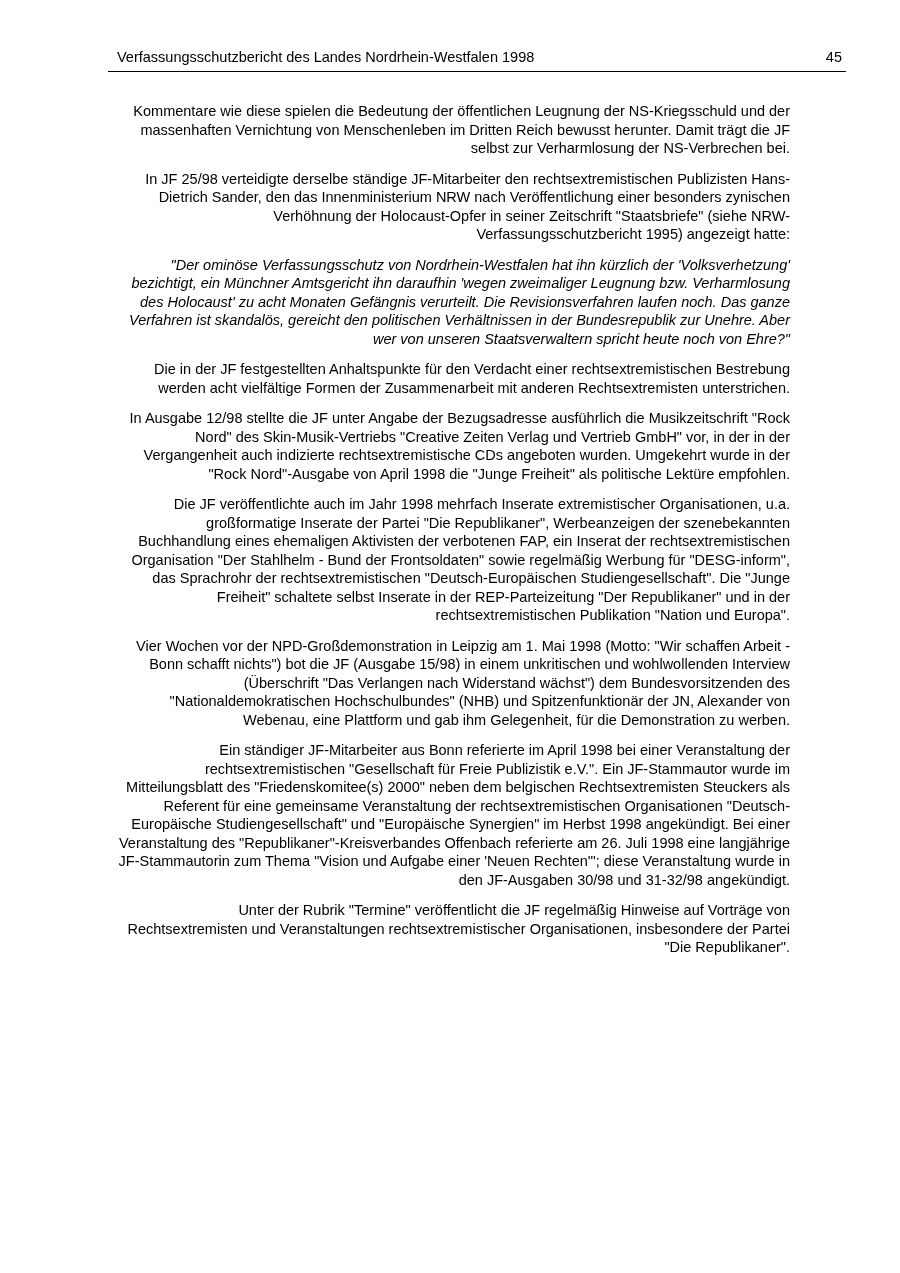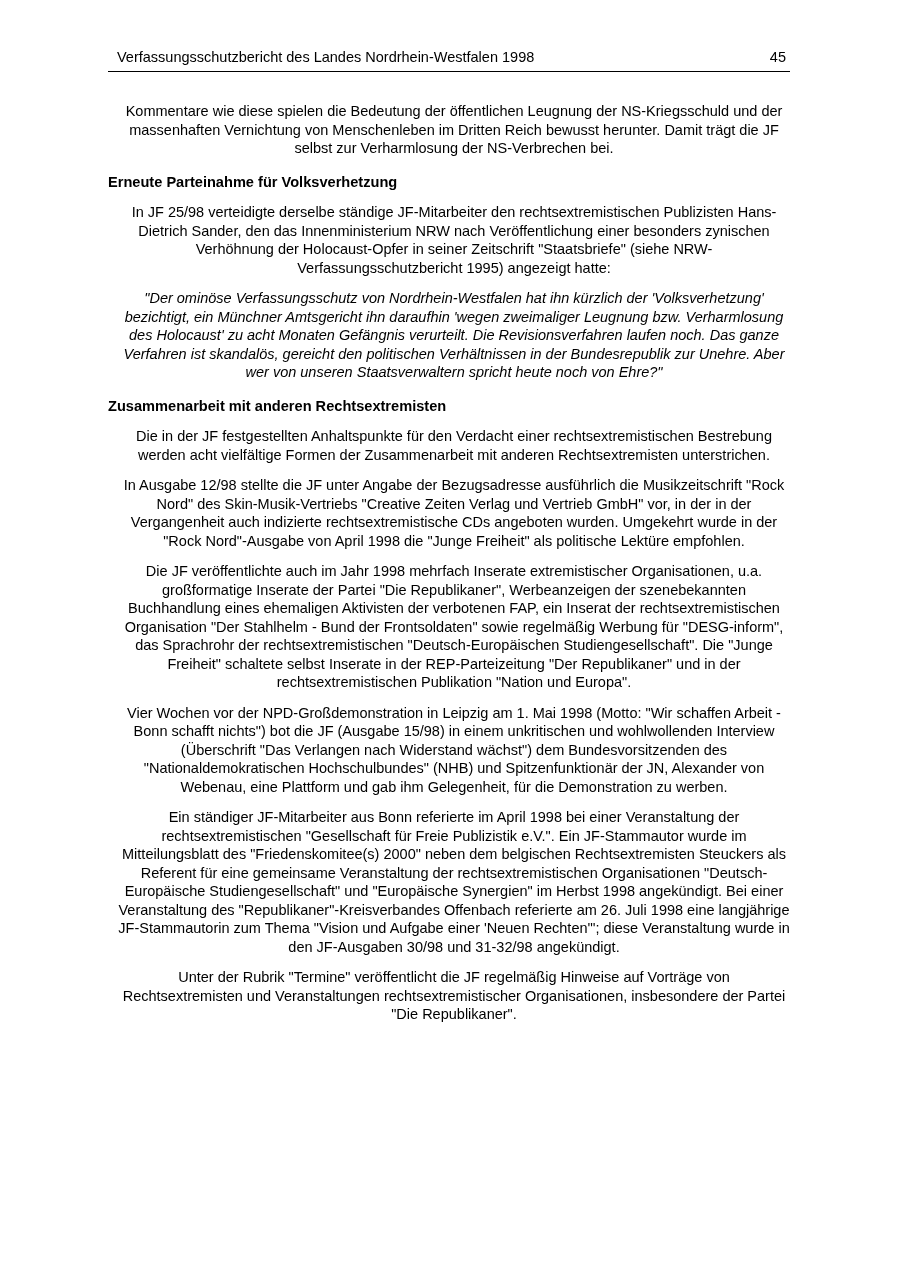--- a/index.html
+++ b/index.html
@@ -11,21 +11,21 @@
     position: relative;
     width: 900px;
     height: 1273px;
     background: #ffffff;
     box-sizing: border-box;
     font-family: "Liberation Sans", sans-serif;
     color: #000000;
     overflow: hidden;
   }
   .page-header {
-    margin: 48px 110px 0 108px;
+    margin: 48px 54px 0 108px;
     display: flex;
     justify-content: space-between;
     align-items: flex-end;
     border-bottom: 1.5px solid #000000;
     padding: 0 4px 5px 9px;
     font-size: 14.5px;
     line-height: 18px;
   }
   .header-title {
     white-space: nowrap;
@@ -40,47 +40,45 @@
   .heading {
     font-size: 14.6px;
     font-weight: bold;
     line-height: 18.5px;
     margin: 15px 0 6px 0;
   }
   .para {
     font-size: 14.5px;
     line-height: 18.5px;
     margin: 12px 2px 12px 10px;
-    text-align: center;
+    text-align: right;
   }
   .quote {
     font-style: italic;
   }
 </style>
 </head>
 <body>
 
 <div class="page">
 
   <div class="page-header">
     <span class="header-title">Verfassungsschutzbericht des Landes Nordrhein-Westfalen 1998</span>
     <span class="header-page-number">45</span>
   </div>
 
   <div class="page-content">
 
     <p class="para">Kommentare wie diese spielen die Bedeutung der öffentlichen Leugnung der NS-Kriegsschuld und der massenhaften Vernichtung von Menschenleben im Dritten Reich bewusst herunter. Damit trägt die JF selbst zur Verharmlosung der NS-Verbrechen bei.</p>
 
-    <h2 class="heading">Erneute Parteinahme für Volksverhetzung</h2>
 
     <p class="para">In JF 25/98 verteidigte derselbe ständige JF-Mitarbeiter den rechtsextremistischen Publizisten Hans-Dietrich Sander, den das Innenministerium NRW nach Veröffentlichung einer besonders zynischen Verhöhnung der Holocaust-Opfer in seiner Zeitschrift "Staatsbriefe" (siehe NRW-Verfassungsschutzbericht 1995) angezeigt hatte:</p>
 
     <p class="para quote">"Der ominöse Verfassungsschutz von Nordrhein-Westfalen hat ihn kürzlich der 'Volksverhetzung' bezichtigt, ein Münchner Amtsgericht ihn daraufhin 'wegen zweimaliger Leugnung bzw. Verharmlosung des Holocaust' zu acht Monaten Gefängnis verurteilt. Die Revisionsverfahren laufen noch. Das ganze Verfahren ist skandalös, gereicht den politischen Verhältnissen in der Bundesrepublik zur Unehre. Aber wer von unseren Staatsverwaltern spricht heute noch von Ehre?"</p>
 
-    <h2 class="heading">Zusammenarbeit mit anderen Rechtsextremisten</h2>
 
     <p class="para">Die in der JF festgestellten Anhaltspunkte für den Verdacht einer rechtsextremistischen Bestrebung werden acht vielfältige Formen der Zusammenarbeit mit anderen Rechtsextremisten unterstrichen.</p>
 
     <p class="para">In Ausgabe 12/98 stellte die JF unter Angabe der Bezugsadresse ausführlich die Musikzeitschrift "Rock Nord" des Skin-Musik-Vertriebs "Creative Zeiten Verlag und Vertrieb GmbH" vor, in der in der Vergangenheit auch indizierte rechtsextremistische CDs angeboten wurden. Umgekehrt wurde in der "Rock Nord"-Ausgabe von April 1998 die "Junge Freiheit" als politische Lektüre empfohlen.</p>
 
     <p class="para">Die JF veröffentlichte auch im Jahr 1998 mehrfach Inserate extremistischer Organisationen, u.a. großformatige Inserate der Partei "Die Republikaner", Werbeanzeigen der szenebekannten Buchhandlung eines ehemaligen Aktivisten der verbotenen FAP, ein Inserat der rechtsextremistischen Organisation "Der Stahlhelm - Bund der Frontsoldaten" sowie regelmäßig Werbung für "DESG-inform", das Sprachrohr der rechtsextremistischen "Deutsch-Europäischen Studiengesellschaft". Die "Junge Freiheit" schaltete selbst Inserate in der REP-Parteizeitung "Der Republikaner" und in der rechtsextremistischen Publikation "Nation und Europa".</p>
 
     <p class="para">Vier Wochen vor der NPD-Großdemonstration in Leipzig am 1. Mai 1998 (Motto: "Wir schaffen Arbeit - Bonn schafft nichts") bot die JF (Ausgabe 15/98) in einem unkritischen und wohlwollenden Interview (Überschrift "Das Verlangen nach Widerstand wächst") dem Bundesvorsitzenden des "Nationaldemokratischen Hochschulbundes" (NHB) und Spitzenfunktionär der JN, Alexander von Webenau, eine Plattform und gab ihm Gelegenheit, für die Demonstration zu werben.</p>
 
     <p class="para">Ein ständiger JF-Mitarbeiter aus Bonn referierte im April 1998 bei einer Veranstaltung der rechtsextremistischen "Gesellschaft für Freie Publizistik e.V.". Ein JF-Stammautor wurde im Mitteilungsblatt des "Friedenskomitee(s) 2000" neben dem belgischen Rechtsextremisten Steuckers als Referent für eine gemeinsame Veranstaltung der rechtsextremistischen Organisationen "Deutsch-Europäische Studiengesellschaft" und "Europäische Synergien" im Herbst 1998 angekündigt. Bei einer Veranstaltung des "Republikaner"-Kreisverbandes Offenbach referierte am 26. Juli 1998 eine langjährige JF-Stammautorin zum Thema "Vision und Aufgabe einer 'Neuen Rechten'"; diese Veranstaltung wurde in den JF-Ausgaben 30/98 und 31-32/98 angekündigt.</p>

